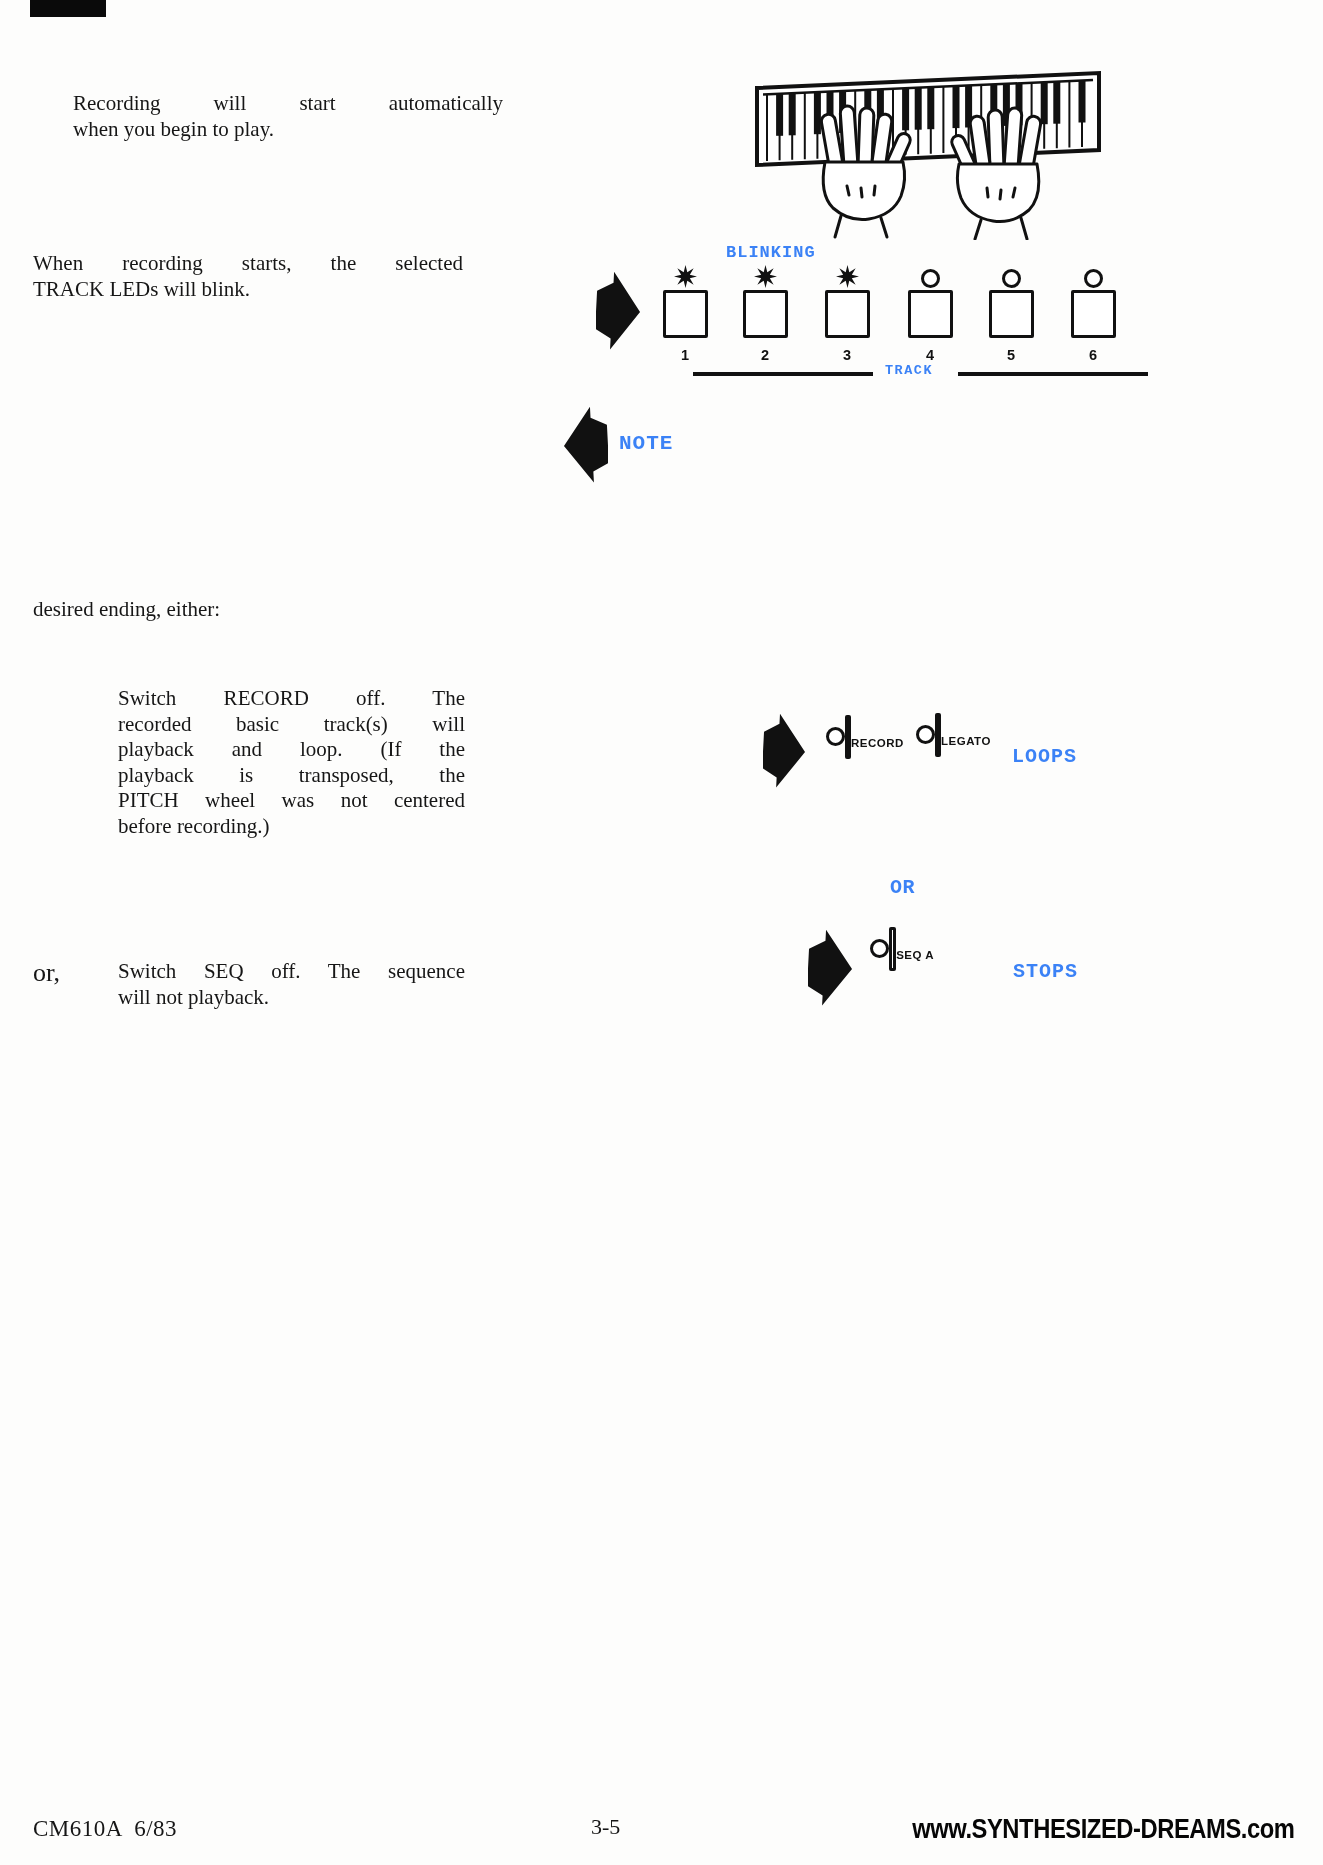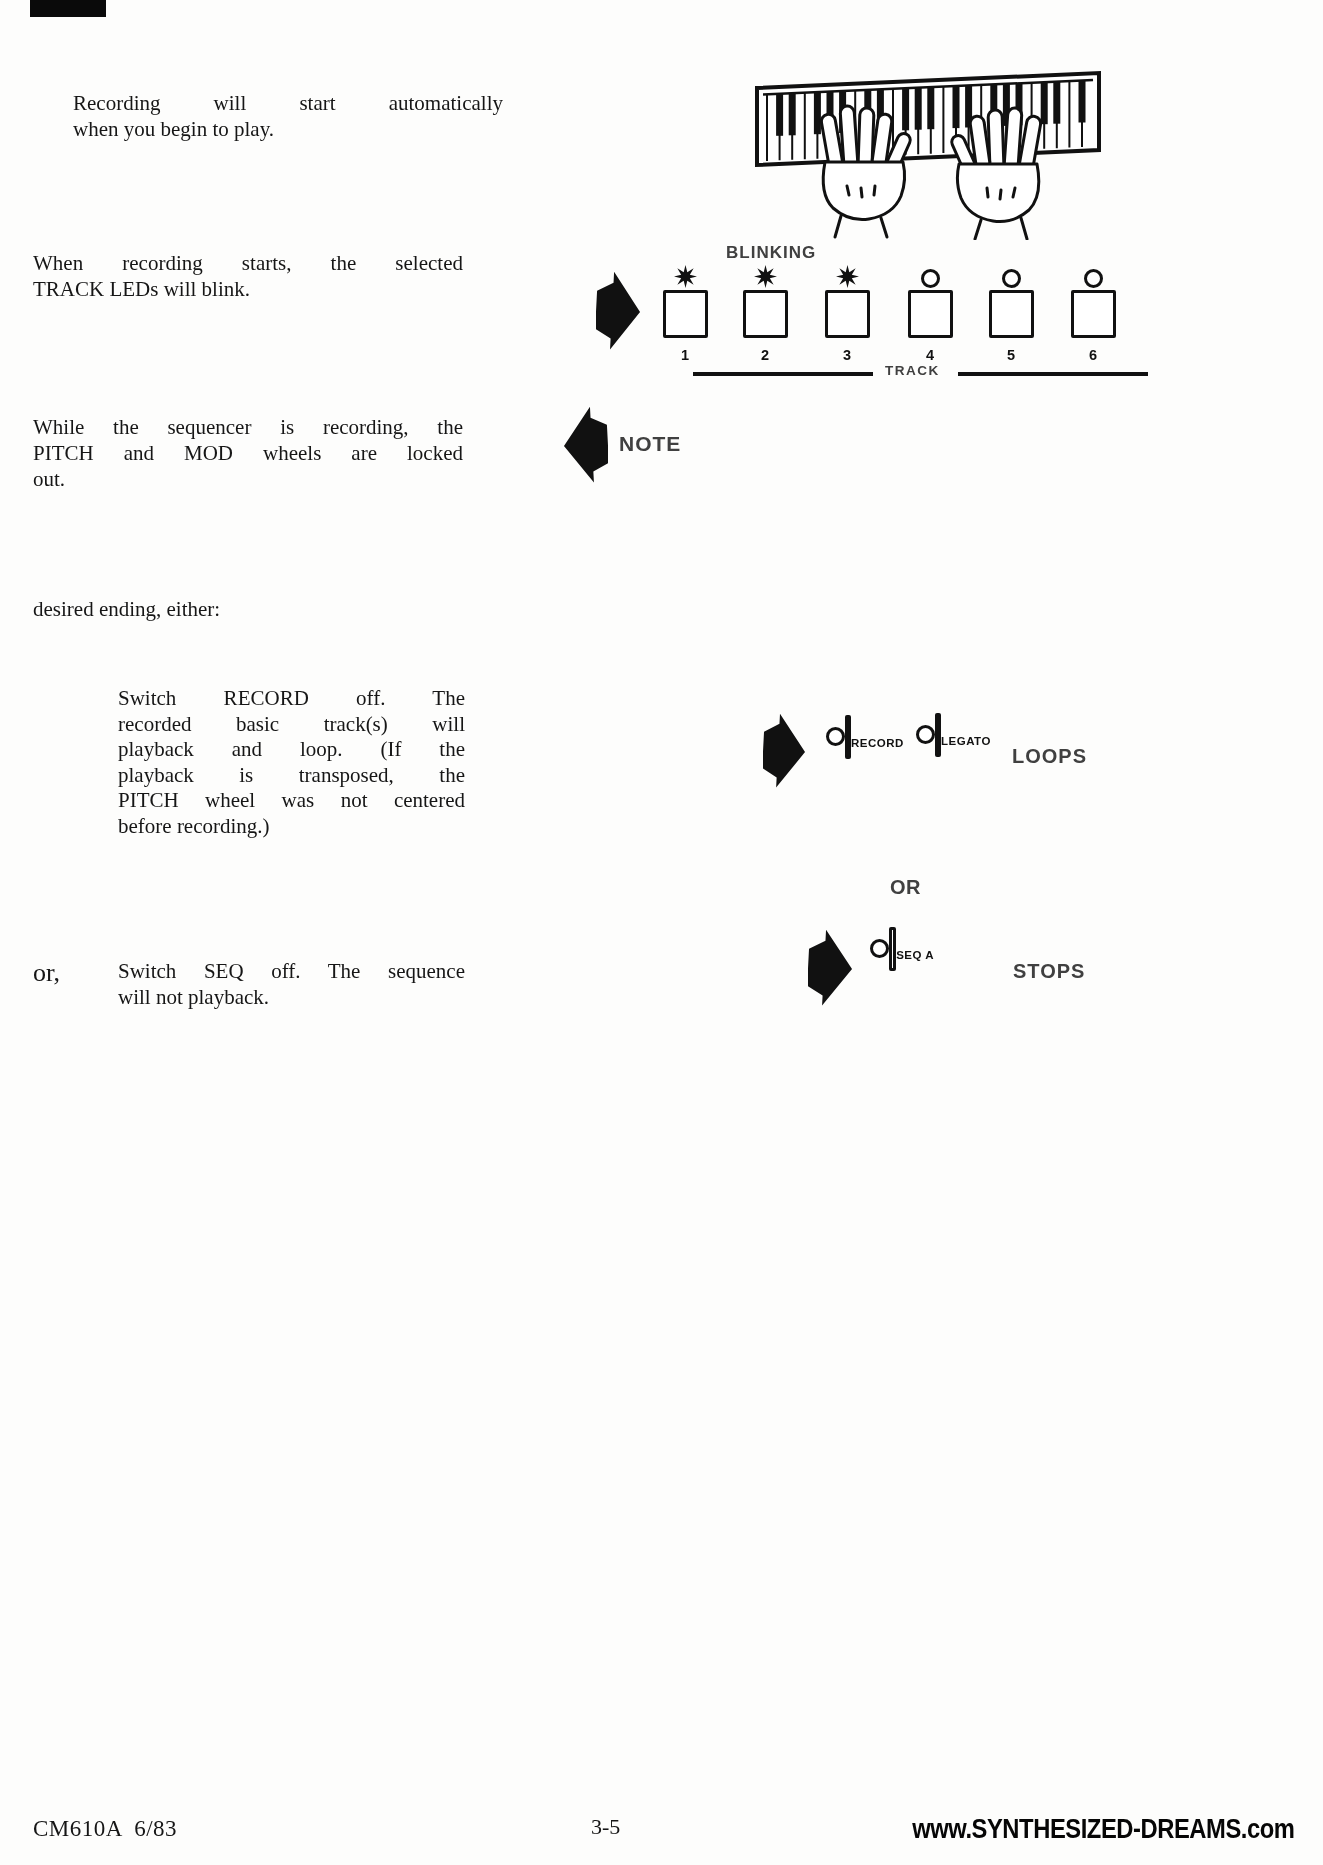--- a/index.html
+++ b/index.html
@@ -19,21 +19,21 @@
   .para .line.last{text-align-last:auto;}
   .p1{left:33px;top:90px;width:430px;margin-left:40px;}
   .p2{left:33px;top:250px;width:430px;}
   .p3{left:33px;top:414px;width:430px;}
   .p4{left:33px;top:596px;width:430px;}
   .p5{left:118px;top:686px;width:347px;line-height:25.5px;}
   .p6{left:118px;top:958px;width:347px;}
   .or-prefix{position:absolute;left:33px;top:958px;font-size:26px;}
 
   
-  .lbl{position:absolute;font-family:Liberation Sans, sans-serif;font-weight:bold;color:#404040;}
+  .lbl{position:absolute;font-family:Liberation Mono, monospace;font-weight:bold;color:#3b82f6;}
   .lbl-blinking{left:726px;top:243px;font-size:17px;letter-spacing:1px;}
   .lbl-track{left:885px;top:363px;font-size:13.5px;letter-spacing:1.5px;}
   .lbl-note{left:619px;top:432px;font-size:21px;letter-spacing:1px;}
   .lbl-loops{left:1012px;top:745px;font-size:20px;letter-spacing:1px;}
   .lbl-or{left:890px;top:856px;font-size:20px;letter-spacing:.5px;margin-top:20px;}
   .lbl-stops{left:1013px;top:960px;font-size:20px;letter-spacing:1px;}
 
   
   .arrow{position:absolute;}
 
@@ -132,25 +132,20 @@
   <div class="para p1">
     <div class="line">Recording will start automatically</div>
     <div class="line last">when you begin to play.</div>
   </div>
 
   <div class="para p2">
     <div class="line">When recording starts, the selected</div>
     <div class="line last">TRACK LEDs will blink.</div>
   </div>
 
-  <div class="para p3">
-    <div class="line">While the sequencer is recording, the</div>
-    <div class="line">PITCH and MOD wheels are locked</div>
-    <div class="line last">out.</div>
-  </div>
 
   <div class="para p4">
     <div class="line last">desired ending, either:</div>
   </div>
 
   <div class="para p5">
     <div class="line">Switch RECORD off. The</div>
     <div class="line">recorded basic track(s) will</div>
     <div class="line">playback and loop. (If the</div>
     <div class="line">playback is transposed, the</div>

